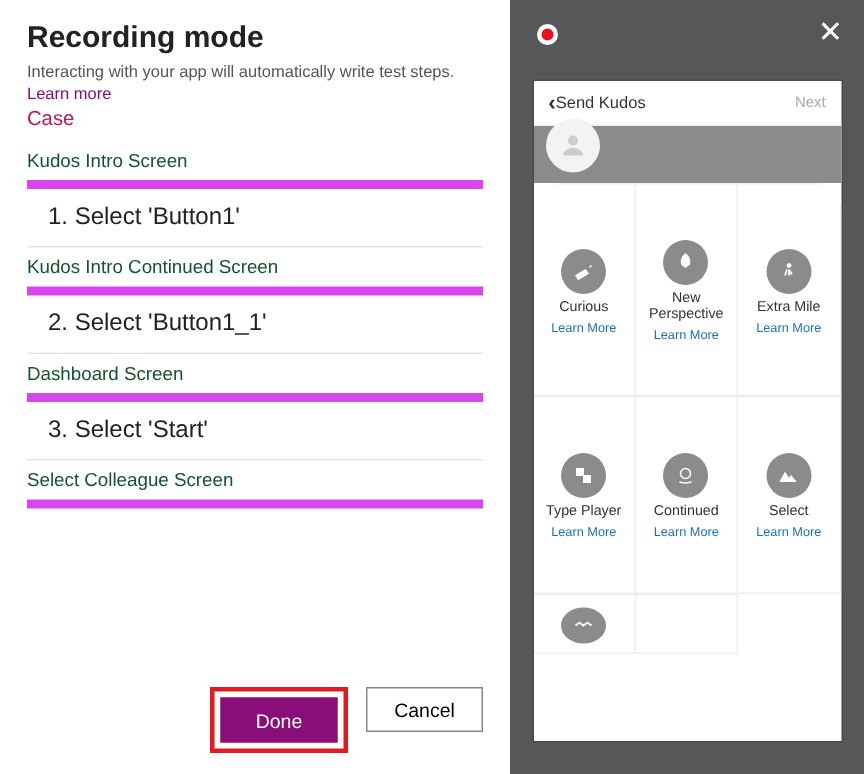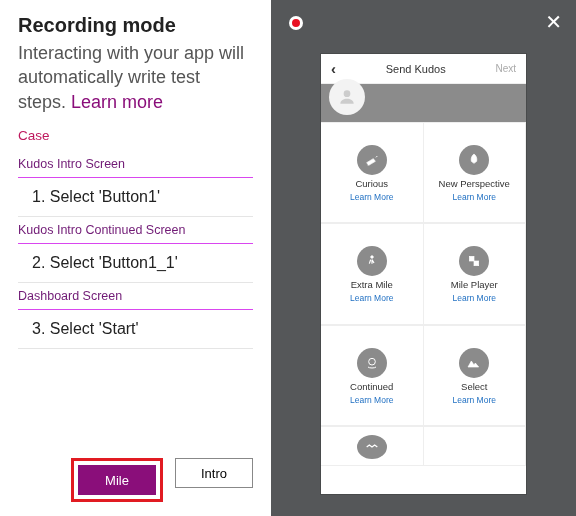--- a/index.html
+++ b/index.html
@@ -6,57 +6,56 @@
   body {
     font-family: "Segoe UI", Arial, sans-serif;
     width: 576px;
     height: 516px;
     display: flex;
     overflow: hidden;
     font-size: 13px;
     color: #333;
   }
   .left {
-    width: 271px;
+    width: 340px;
     height: 100%;
     padding: 14px 18px 14px 18px;
     display: flex;
     flex-direction: column;
     background: #fff;
   }
   .left h1 {
     font-size: 20px;
     font-weight: 600;
     color: #222;
     margin-bottom: 4px;
   }
   .left .sub {
-    font-size: 18px;
+    font-size: 11px;
     color: #555;
     line-height: 1.35;
-    margin-bottom: 14px;
   }
   .left .sub a {
     color: #8a0e7a;
     text-decoration: none;
   }
   .case-label {
     font-size: 13.5px;
     color: #be185d;
     margin-bottom: 8px;
   }
   .steps {
     flex: 1;
     overflow: hidden;
   }
   .section-title {
     font-size: 12.5px;
-    color: #701a75;
+    color: #14532d;
     padding: 6px 0 6px 0;
-    border-bottom: 1px solid #d946ef;
+    border-bottom: 6px solid #d946ef;
   }
   .step-row {
     font-size: 16px;
     color: #222;
     padding: 10px 0 10px 14px;
     border-bottom: 1px solid #e5e5e5;
     white-space: nowrap;
     overflow: hidden;
     text-overflow: ellipsis;
   }
@@ -132,21 +131,21 @@
     color: #555;
     border-bottom: 1px solid #eee;
   }
   .phone-header .back {
     font-size: 15px;
     font-weight: bold;
     color: #333;
   }
   .phone-header .title {
     flex: 1;
-    text-align: center;
+    text-align: left;
     font-size: 11px;
     color: #333;
   }
   .phone-header .next {
     color: #aaa;
     font-size: 10px;
   }
   .avatar-band {
     background: #8b8b8b;
     height: 38px;
@@ -167,22 +166,23 @@
   }
   .avatar svg { width: 20px; height: 20px; }
   .select-label {
     font-size: 10.5px;
     color: #444;
     padding: 12px 10px 8px 12px;
   }
   .kgrid {
     flex: 1;
     display: grid;
-    grid-template-columns: 1fr 1fr;
-    overflow: hidden;
+    grid-template-columns: 1fr 1fr 1fr;
+    overflow: hidden;
+    border-radius: 20px;
   }
   .kcell {
     border: 1px solid #eee;
     border-left: none;
     display: flex;
     flex-direction: column;
     align-items: center;
     justify-content: center;
     padding: 8px 2px 6px;
     gap: 3px;
@@ -225,27 +225,28 @@
   <div class="steps">
     <div class="section-title">Kudos Intro Screen</div>
     <div class="step-row">1.  Select 'Button1'</div>
 
     <div class="section-title">Kudos Intro Continued Screen</div>
     <div class="step-row">2.  Select 'Button1_1'</div>
 
     <div class="section-title">Dashboard Screen</div>
     <div class="step-row">3.  Select 'Start'</div>
 
+    <div class="section-title">Select Colleague Screen</div>
   </div>
 
   <div class="footer">
     <span class="done-wrap">
-      <button class="btn btn-primary">Mile</button>
+      <button class="btn btn-primary">Done</button>
     </span>
-    <button class="btn">Intro</button>
+    <button class="btn">Cancel</button>
   </div>
 </div>
 
 <div class="right">
   <div class="rec-dot"></div>
   <div class="close-x">✕</div>
 
   <div class="phone">
     <div class="phone-header">
       <span class="back">‹</span>
@@ -291,21 +292,21 @@
         <div class="klabel">Extra Mile</div>
         <div class="klearn">Learn More</div>
       </div>
       <div class="kcell">
         <div class="kicon">
             <svg viewBox="0 0 24 24">
               <rect x="5" y="5" width="7" height="7" fill="#fff"></rect>
               <rect x="12" y="12" width="7" height="7" fill="#fff"></rect>
             </svg>
           </div>
-        <div class="klabel">Mile Player</div>
+        <div class="klabel">Type Player</div>
         <div class="klearn">Learn More</div>
       </div>
       <div class="kcell">
         <div class="kicon">
             <svg viewBox="0 0 24 24">
               <circle cx="12" cy="10" r="5" fill="none" stroke="#fff" stroke-width="1.5"></circle>
               <path d="M6 18c2 2 10 2 12 0" stroke="#fff" stroke-width="1.5" fill="none"></path>
             </svg>
           </div>
         <div class="klabel">Continued</div>

